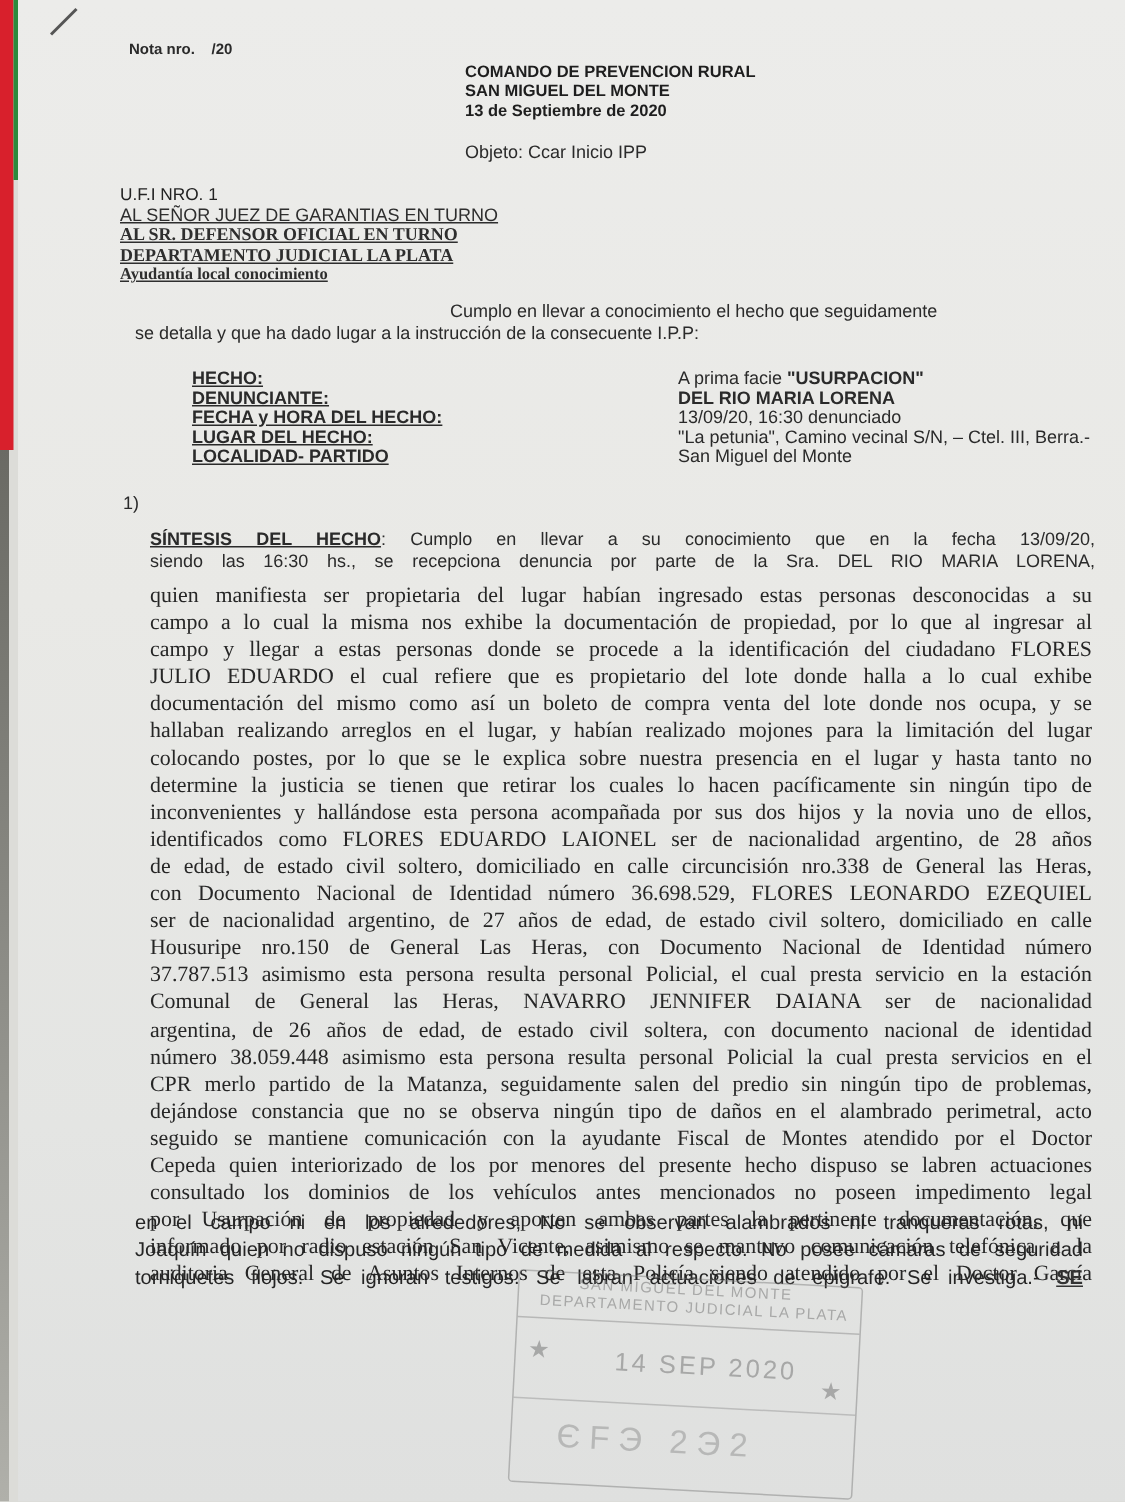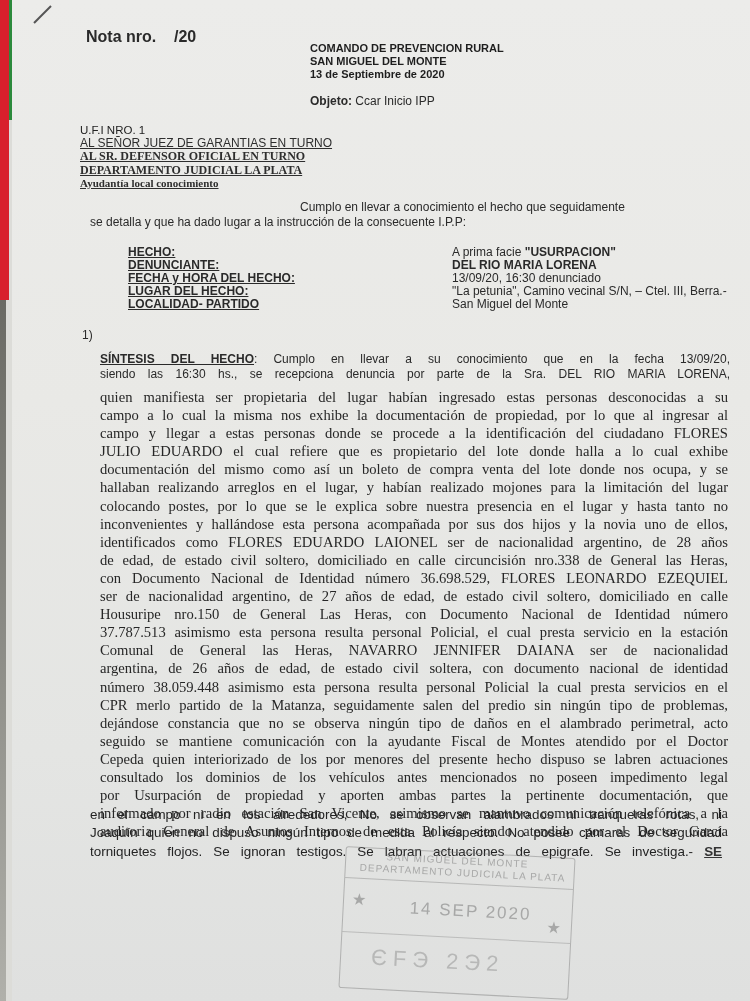--- a/index.html
+++ b/index.html
@@ -10,24 +10,24 @@
   }
   .edge-red { position:absolute; left:0; top:0; width:9px; height:300px; background:#d8202c; }
   .edge-dark { position:absolute; left:0; top:300px; width:6px; height:701px; background:linear-gradient(#6a6a64,#b0b0aa); }
   .edge-green { position:absolute; left:9px; top:0; width:3px; height:120px; background:#2c8a3c; }
   .page {
     position:absolute; left:12px; top:0; width:738px; height:1001px;
     background:linear-gradient(180deg,#ececea 0%,#e9e9e6 40%,#e4e5e3 75%,#dfe0df 100%);
     color:#222;
   }
   .pen-mark { position:absolute; left:38px; top:6px; width:2px; height:24px; background:#555; transform:rotate(45deg); transform-origin:top; }
-  .nota { position:absolute; left:74px; top:28px; font-size:16px; font-weight:bold; color:#2a2a2a; }
+  .nota { position:absolute; left:74px; top:28px; font-size:10px; font-weight:bold; color:#2a2a2a; }
   .header-block { position:absolute; left:298px; top:42px; font-size:11px; font-weight:bold; line-height:13px; color:#1e1e1e; }
   .objeto { position:absolute; left:298px; top:94px; font-size:12px; color:#2a2a2a; }
-  .objeto b { font-weight:bold; }
+  .objeto b { font-weight:normal; }
   .addressees { position:absolute; left:68px; top:124px; font-family:"Liberation Serif", serif; font-size:12px; line-height:13.2px; }
   .addressees .ufi { font-family:"Liberation Sans", sans-serif; font-size:11.5px; }
   .addressees .u { text-decoration:underline; font-weight:bold; color:#2e2e2e; }
   .addressees .sm { font-size:11px; }
   .intro { position:absolute; left:78px; top:200px; width:590px; font-size:12px; line-height:15px; color:#2a2a2a; }
   .intro .indent { padding-left:210px; }
   .facts { position:absolute; left:76px; top:246px; font-size:12px; line-height:13px; color:#2a2a2a; }
   .facts .row { display:flex; }
   .facts .lbl { width:324px; text-decoration:underline; font-weight:bold;margin-left:40px; }
   .facts .val b { font-weight:bold; }
@@ -127,20 +127,21 @@
   </div>
 
   <div class="body-serif">
     <span class="ln">quien manifiesta ser propietaria del lugar habían ingresado estas personas desconocidas a su</span>
     <span class="ln">campo a lo cual la misma nos exhibe la documentación de propiedad, por lo que al ingresar al</span>
     <span class="ln">campo y llegar a estas personas donde se procede a la identificación del ciudadano FLORES</span>
     <span class="ln">JULIO EDUARDO el cual refiere que es propietario del lote donde halla a lo cual exhibe</span>
     <span class="ln">documentación del mismo como así un boleto de compra venta del lote donde nos ocupa, y se</span>
     <span class="ln">hallaban realizando arreglos en el lugar, y habían realizado mojones para la limitación del lugar</span>
     <span class="ln">colocando postes, por lo que se le explica sobre nuestra presencia en el lugar y hasta tanto no</span>
+    <span class="ln">determine la justicia se tienen que retirar los cuales lo hacen pacíficamente sin ningún tipo de</span>
     <span class="ln">inconvenientes y hallándose esta persona acompañada por sus dos hijos y la novia uno de ellos,</span>
     <span class="ln">identificados como FLORES EDUARDO LAIONEL ser de nacionalidad argentino, de 28 años</span>
     <span class="ln">de edad, de estado civil soltero, domiciliado en calle circuncisión nro.338 de General las Heras,</span>
     <span class="ln">con Documento Nacional de Identidad número 36.698.529, FLORES LEONARDO EZEQUIEL</span>
     <span class="ln">ser de nacionalidad argentino, de 27 años de edad, de estado civil soltero, domiciliado en calle</span>
     <span class="ln">Housuripe nro.150 de General Las Heras, con Documento Nacional de Identidad número</span>
     <span class="ln">37.787.513 asimismo esta persona resulta personal Policial, el cual presta servicio en la estación</span>
     <span class="ln">Comunal de General las Heras, NAVARRO JENNIFER DAIANA ser de nacionalidad</span>
     <span class="ln">argentina, de 26 años de edad, de estado civil soltera, con documento nacional de identidad</span>
     <span class="ln">número 38.059.448 asimismo esta persona resulta personal Policial la cual presta servicios en el</span>

